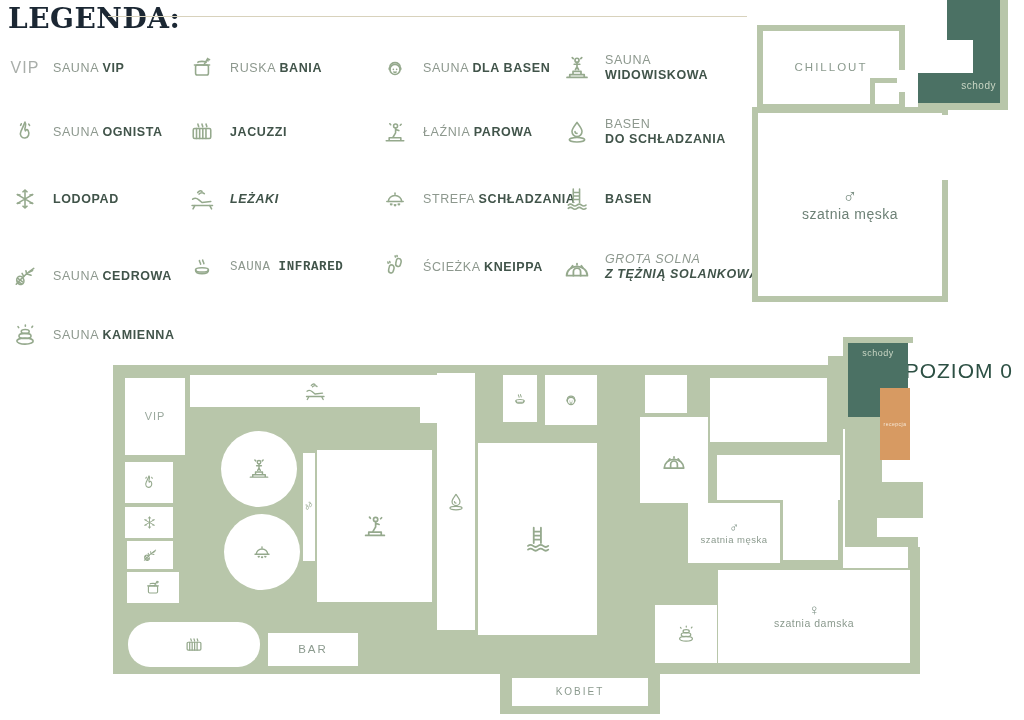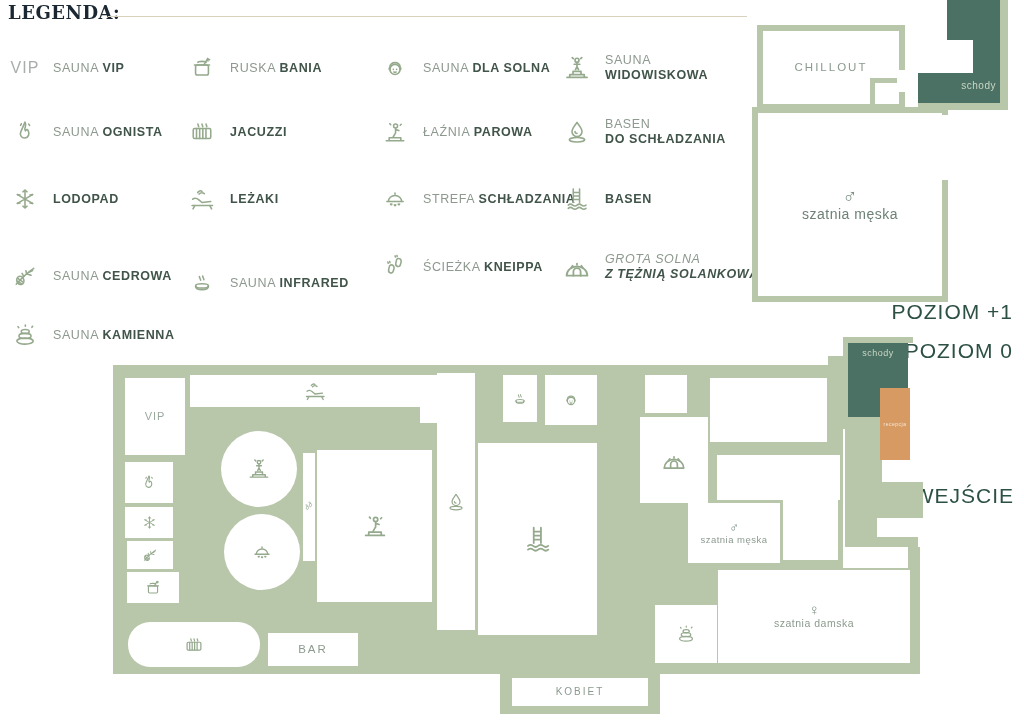--- a/index.html
+++ b/index.html
@@ -20,21 +20,21 @@
   .abs{position:absolute}
   .g{position:absolute;background:var(--sage)}
   .room{position:absolute;background:#fff;display:flex;align-items:center;justify-content:center;flex-direction:column}
   .room.circle{border-radius:50%}
   .room.dark{background:var(--dark)}
   .room.orange{background:var(--orange)}
   .wall{position:absolute;border:6px solid var(--sage);background:#fff;display:flex;align-items:center;justify-content:center;flex-direction:column}
   .darkblock{position:absolute;background:var(--dark)}
   .whiteblock{position:absolute;background:#fff}
   .legend-title{position:absolute;left:8px;top:2px;font-family:"DejaVu Serif","Liberation Serif",serif;
-    font-weight:bold;font-size:18px;letter-spacing:.5px;color:var(--ink)}
+    font-weight:bold;font-size:28px;letter-spacing:.5px;color:var(--ink)}
   .legend-rule{position:absolute;left:108px;top:16px;width:639px;border-top:1px solid #d8d2bc}
   .legend-item{position:absolute;display:flex;align-items:center;gap:11px}
   .legend-item .ibox{width:34px;display:flex;align-items:center;justify-content:center;flex:none}
   .legend-item .txt{font-size:12.5px;letter-spacing:.6px;color:var(--muted);line-height:15px;white-space:nowrap}
   .legend-item .txt b{color:var(--bold)}
   .vip-ico{font-size:16px;letter-spacing:1px;color:#a9aeaa}
   .lvl-label{position:absolute;font-size:21px;letter-spacing:1px;color:var(--lvl);font-weight:500;text-align:right}
   .rlabel{letter-spacing:1.5px;color:var(--plabel);text-align:right;line-height:1.25}
   .sym{color:#7d9185;line-height:1}
   svg.ic{display:block}
@@ -108,51 +108,51 @@
         <div class="legend-item" style="left: 185px; top: 112px; height: 40px;">
           <span class="ibox">
             <svg class="ic" width="28" height="28" viewBox="0 0 24 24" fill="none" stroke="#95a98d" stroke-width="1.35" stroke-linecap="round" stroke-linejoin="round">
               <rect x="4.5" y="9" width="15" height="8.5" rx="1.2"></rect>
               <path d="M7.3 9v8.5M10 9v8.5M12.7 9v8.5M15.4 9v8.5"></path>
               <path d="M8.5 5.2c0 1.1.6 1.2.6 2.3M12 5.2c0 1.1.6 1.2.6 2.3M15.5 5.2c0 1.1.6 1.2.6 2.3"></path>
             </svg>
           </span>
           <span class="txt"><b>JACUZZI</b></span>
         </div>
-        <div class="legend-item" style="left: 185px; top: 179px; height: 40px;">
+        <div class="legend-item" style="left: 185px; top: 179px; height: 40px; font-style: italic;">
           <span class="ibox">
             <svg class="ic" width="28" height="28" viewBox="0 0 24 24" fill="none" stroke="#95a98d" stroke-width="1.35" stroke-linecap="round" stroke-linejoin="round">
               <path d="M3.5 17.5h17.5M6 17.5l-1.7 3M18.5 17.5l1.7 3"></path>
               <path d="M4 12.2c1.8-1.4 3.8-.8 5.3.5l2.7 2.3 7.5-.8"></path>
               <path d="M8.3 6.5c.8-1.5 2.5-2 3.7-1M9.5 7.8c1.3-1.5 3.5-1.5 4.5-.3"></path>
             </svg>
           </span>
           <span class="txt"><b>LEŻAKI</b></span>
         </div>
-        <div class="legend-item" style="left: 185px; top: 263px; height: 40px;">
+        <div class="legend-item" style="left: 185px; top: 247px; height: 40px; font-family: Liberation Mono, monospace;">
           <span class="ibox">
             <svg class="ic" width="28" height="28" viewBox="0 0 24 24" fill="none" stroke="#95a98d" stroke-width="1.35" stroke-linecap="round" stroke-linejoin="round">
               <ellipse cx="12" cy="14.5" rx="5.5" ry="1.8"></ellipse>
               <path d="M6.5 14.5c0 2 2.5 3.2 5.5 3.2s5.5-1.2 5.5-3.2"></path>
               <path d="M9.8 6.5c0 1.6 1 1.6 1 3.2M12.6 6c0 1.6 1 1.6 1 3.2"></path>
             </svg>
           </span>
           <span class="txt">SAUNA <b>INFRARED</b></span>
         </div>
         <div class="legend-item" style="left: 378px; top: 48px; height: 40px;">
           <span class="ibox">
             <svg class="ic" width="28" height="28" viewBox="0 0 24 24" fill="none" stroke="#95a98d" stroke-width="1.35" stroke-linecap="round" stroke-linejoin="round">
               <circle cx="12" cy="13.2" r="4.3"></circle>
               <path d="M7.6 11.5C7.2 6 16.8 6 16.4 11.5"></path>
               <path d="M7.6 11.5c-.8.3-.8 1.8 0 2M16.4 11.5c.8.3.8 1.8 0 2"></path>
               <path d="M10.6 13.2h.01M13.4 13.2h.01"></path>
               <path d="M11 15.4c.6.5 1.4.5 2 0"></path>
             </svg>
           </span>
-          <span class="txt">SAUNA <b>DLA SOLNA</b></span>
+          <span class="txt">SAUNA <b>DLA BASEN</b></span>
         </div>
         <div class="legend-item" style="left: 378px; top: 112px; height: 40px;">
           <span class="ibox">
             <svg class="ic" width="28" height="28" viewBox="0 0 24 24" fill="none" stroke="#95a98d" stroke-width="1.35" stroke-linecap="round" stroke-linejoin="round">
               <circle cx="12.5" cy="6.8" r="1.7"></circle>
               <path d="M12.5 8.5v4.2M12.5 9.8l2.8 1M12.5 12.7l-2.2 3.8"></path>
               <path d="M4.5 19.5h15M7 19.5v-2.6h10v2.6"></path>
               <path d="M16.5 6.2l.8-.8M8.3 5.8l-.7-.9"></path>
             </svg>
           </span>
@@ -237,23 +237,21 @@
     <div class="whiteblock" style="left:940px;top:115px;width:10px;height:65px"></div>
 
     <div class="darkblock" style="left:947px;top:0;width:53px;height:40px"></div>
     <div class="darkblock" style="left:973px;top:40px;width:27px;height:33px"></div>
     <div class="darkblock" style="left:918px;top:73px;width:82px;height:30px"></div>
     <div class="g" style="left:1000px;top:0;width:8px;height:110px"></div>
     <div class="g" style="left:918px;top:103px;width:90px;height:7px"></div>
     <div class="abs" style="left:930px;top:80px;width:66px;text-align:right;font-size:10px;letter-spacing:.5px;color:#c9d6c4">schody</div>
   </div>
 
-  <div class="lvl-label" style="left:855px;top:300px;width:158px">POZIOM +1</div>
-  <div class="lvl-label" style="left:855px;top:339px;width:158px">POZIOM 0</div>
-  <div class="lvl-label" style="left:890px;top:484px;width:124px">WEJŚCIE</div>
+  <div class="lvl-label" style="left:855px;top:359px;width:158px">POZIOM 0</div>
 
   <div>
 
     <div class="g" style="left:113px;top:365px;width:730px;height:309px"></div>
     <div class="g" style="left:828px;top:356px;width:17px;height:30px"></div>
     <div class="g" style="left:843px;top:337px;width:70px;height:6px"></div>
     <div class="g" style="left:843px;top:337px;width:6px;height:92px"></div>
     <div class="g" style="left:845px;top:413px;width:37px;height:105px"></div>
     <div class="g" style="left:882px;top:482px;width:41px;height:36px"></div>
     <div class="g" style="left:845px;top:518px;width:32px;height:29px"></div>

